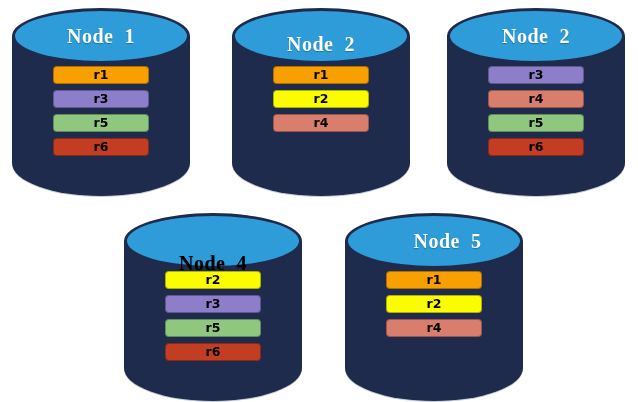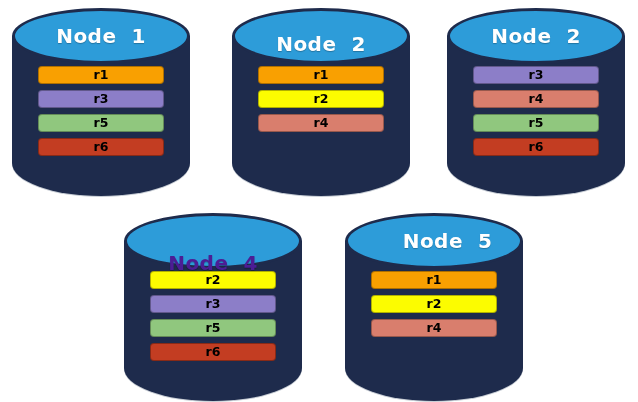--- a/index.html
+++ b/index.html
@@ -44,34 +44,35 @@
     justify-content: center;
     z-index: 2;
   }
   .node-label {
     color: #ffffff;
     font-size: 20px;
     font-weight: bold;
     letter-spacing: 0.5px;
     white-space: pre;
     text-shadow: 0 1px 1px rgba(0,0,0,0.25);
+    font-family: Liberation Serif, serif;
   }
   .records {
     position: absolute;
     left: 0;
     right: 0;
     top: 58px;
     display: flex;
     flex-direction: column;
     align-items: center;
     gap: 6px;
     z-index: 3;
   }
   .record {
-    width: 126px;
+    width: 96px;
     height: 18px;
     box-sizing: border-box;
     border: 1px solid rgba(0,0,0,0.30);
     border-radius: 4px;
     display: flex;
     align-items: center;
     justify-content: center;
     color: #000000;
     font-size: 12.5px;
     font-weight: bold;
@@ -116,21 +117,21 @@
         <div class="record" style="background: rgb(140, 126, 200); color: rgb(0, 0, 0);">r3</div>
         <div class="record" style="background: rgb(217, 126, 109); color: rgb(0, 0, 0);">r4</div>
         <div class="record" style="background: rgb(144, 199, 126); color: rgb(0, 0, 0);">r5</div>
         <div class="record" style="background: rgb(195, 61, 34); color: rgb(0, 0, 0);">r6</div>
       </div>
   </div>
 
   <div class="cylinder" style="left: 124px; top: 213px;">
     <div class="cyl-body" style="background: rgb(30, 43, 76);"></div>
     <div class="cyl-top" style="background: rgb(45, 156, 217); border-color: rgb(30, 43, 76);">
-      <span class="node-label" style="color: #4c1d95; margin-top: 44px;">Node  4</span>
+      <span class="node-label" style="color: #000000; margin-top: 44px;">Node  4</span>
     </div>
     <div class="records">
         <div class="record" style="background: rgb(252, 252, 0); color: rgb(0, 0, 0);">r2</div>
         <div class="record" style="background: rgb(140, 126, 200); color: rgb(0, 0, 0);">r3</div>
         <div class="record" style="background: rgb(144, 199, 126); color: rgb(0, 0, 0);">r5</div>
         <div class="record" style="background: rgb(195, 61, 34); color: rgb(0, 0, 0);">r6</div>
       </div>
   </div>
 
   <div class="cylinder" style="left: 345px; top: 213px;">

